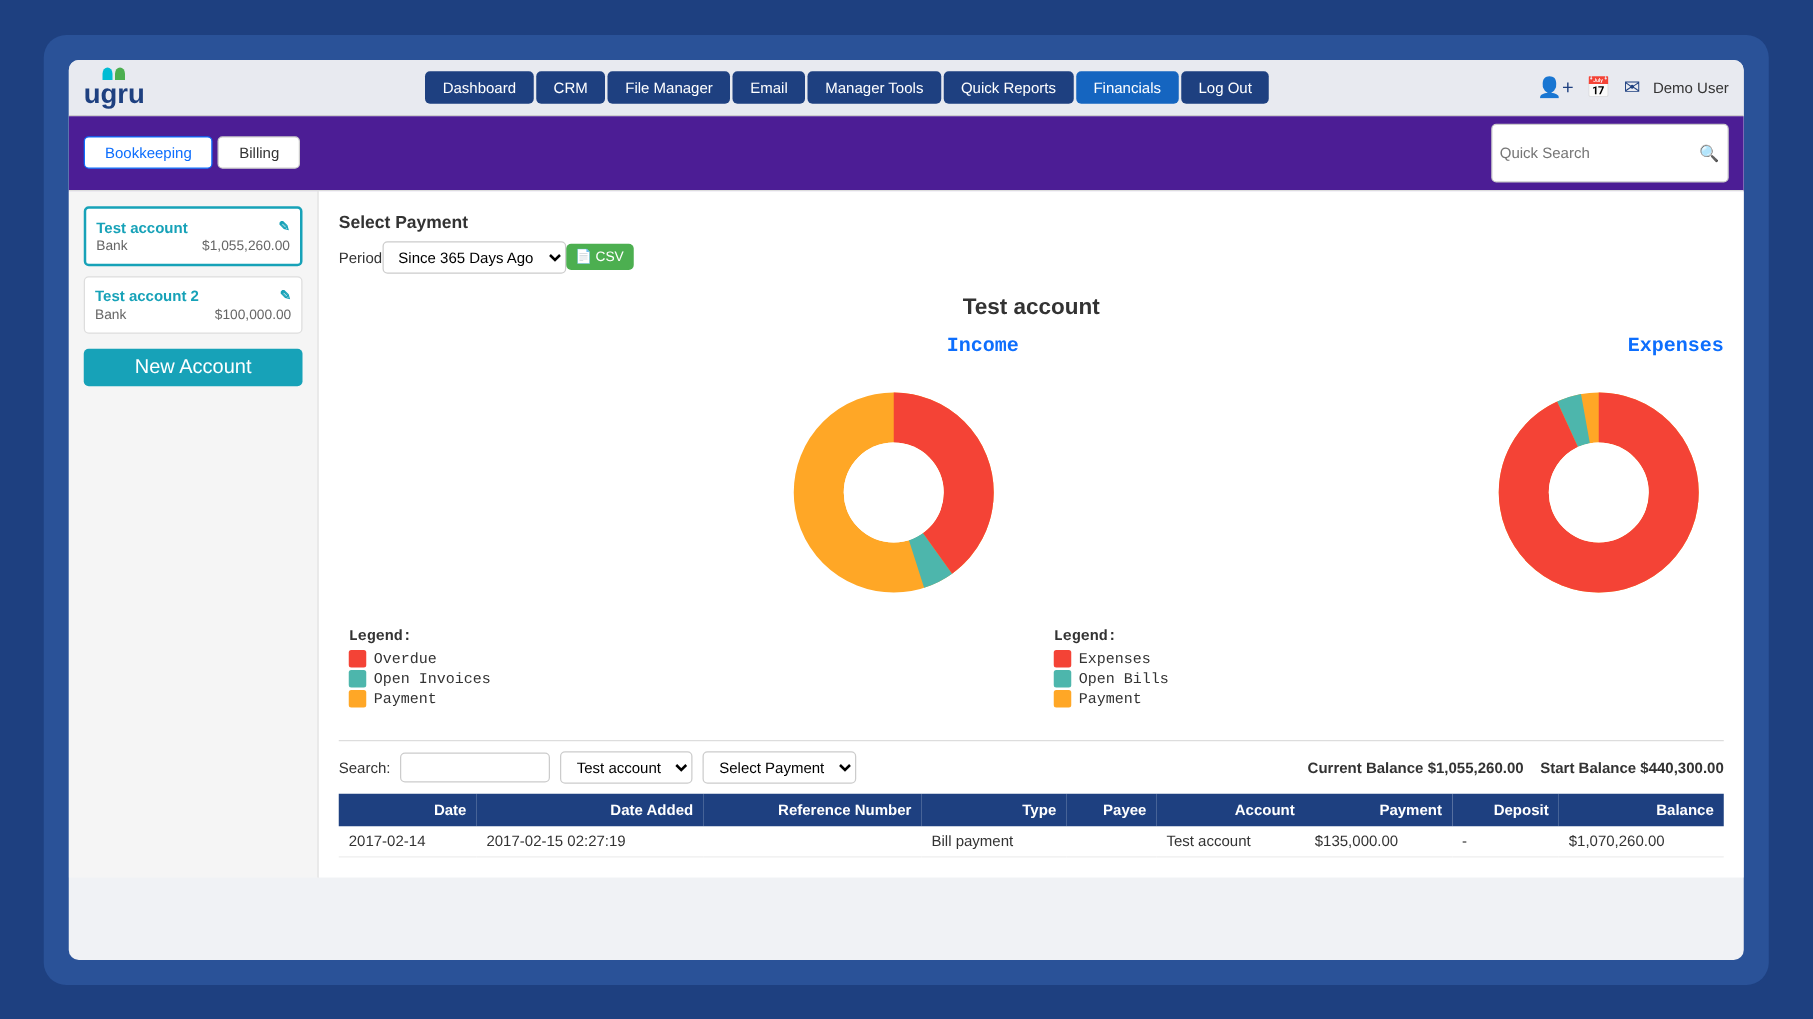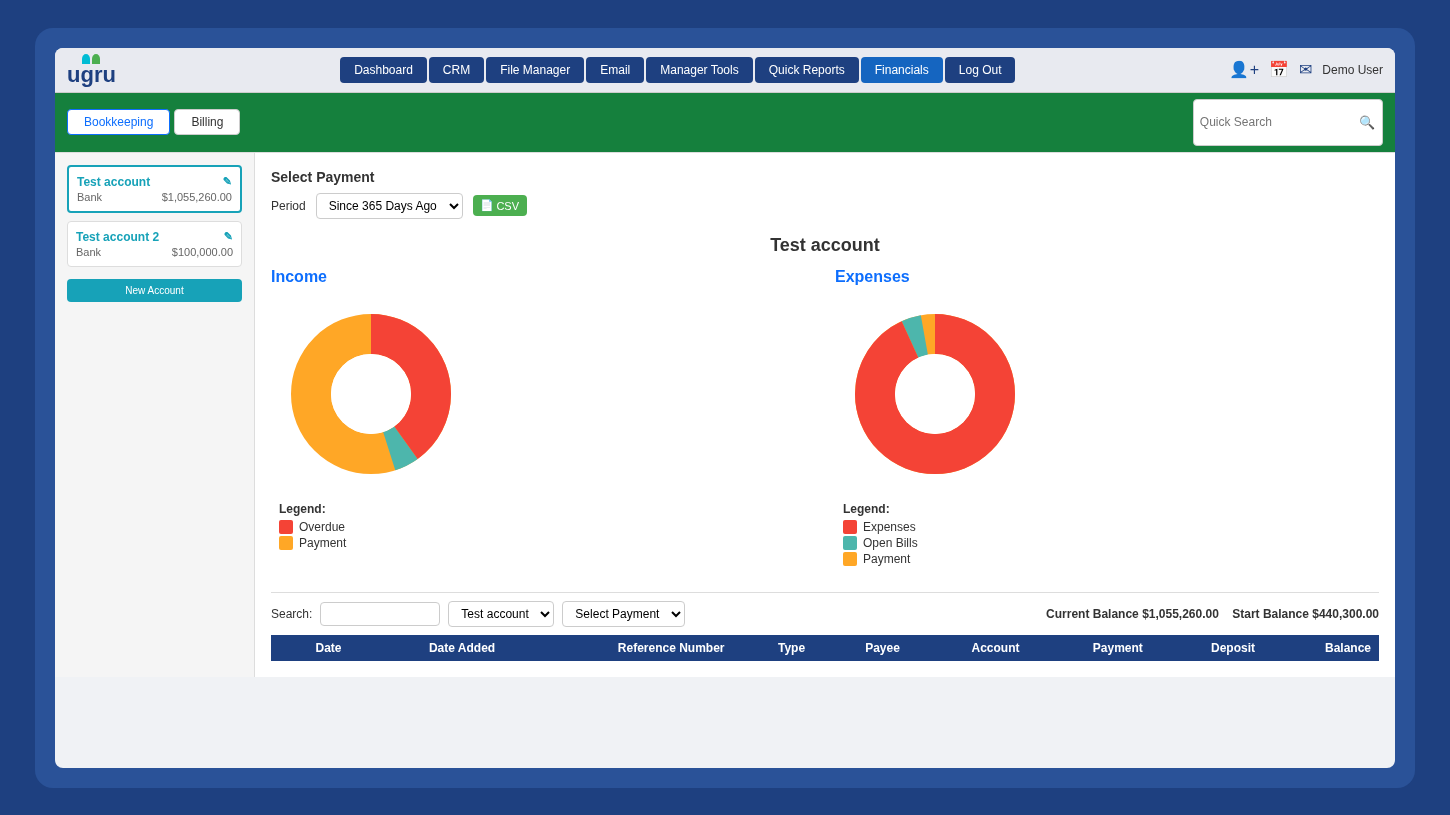--- a/index.html
+++ b/index.html
@@ -84,21 +84,21 @@
       color: #333;
       font-size: 12px;
     }
     .top-right-icon {
       color: #1e4080;
       font-size: 16px;
       cursor: pointer;
     }
     
     .sub-nav {
-      background: #15803d;
+      background: #4c1d95;
       display: flex;
       align-items: center;
       padding: 6px 12px;
       border-bottom: 1px solid #ddd;
       gap: 4px;
     }
     .tab-btn {
       padding: 5px 16px;
       border-radius: 4px;
       border: 1px solid #ccc;
@@ -168,21 +168,21 @@
     }
     .edit-icon { color: #17a2b8; font-size: 11px; cursor: pointer; }
     .new-account-btn {
       background: #17a2b8;
       color: white;
       border: none;
       width: 100%;
       padding: 6px;
       border-radius: 4px;
       cursor: pointer;
-      font-size: 10px;
+      font-size: 16px;
       margin-top: 4px;
     }
     .sidebar-menu {
       margin-top: 12px;
       background: white;
       border: 1px solid #ddd;
       border-radius: 4px;
       padding: 8px;
     }
     .sidebar-menu-btn {
@@ -213,21 +213,21 @@
     }
     .select-payment-header {
       font-size: 14px;
       font-weight: bold;
       color: #333;
       margin-bottom: 8px;
     }
     .period-row {
       display: flex;
       align-items: center;
-      gap: 10px;
+      gap: 0;
       margin-bottom: 16px;
     }
     .period-label { font-size: 12px; color: #333; }
     .period-select {
       padding: 4px 8px;
       border: 1px solid #ccc;
       border-radius: 4px;
       font-size: 12px;
       background: white;
       cursor: pointer;
@@ -247,21 +247,22 @@
     
     .charts-area {
       display: flex;
       gap: 20px;
       margin-bottom: 16px;
     }
     .chart-container {
       flex: 1;
       display: flex;
       flex-direction: column;
-      align-items: flex-start;
+      align-items: flex-end;
+      font-family: Liberation Mono, monospace;
     }
     .chart-title {
       font-size: 16px;
       font-weight: bold;
       color: #0d6efd;
       margin-bottom: 8px;
     }
     .main-title {
       text-align: center;
       font-size: 18px;
@@ -439,20 +440,24 @@
               <circle cx="100" cy="100" r="60" fill="none" stroke="#f44336" stroke-width="40" stroke-dasharray="150.8 226.19" stroke-dashoffset="0" transform="rotate(-90 100 100)"></circle>
               <circle cx="100" cy="100" r="40" fill="white"></circle>
             </svg>
             <div class="legend-section">
               <div class="legend-title">Legend:</div>
               <div class="legend-item">
                 <div class="legend-dot" style="background:#f44336;"></div>
                 <span>Overdue</span>
               </div>
               <div class="legend-item">
+                <div class="legend-dot" style="background:#4db6ac;"></div>
+                <span>Open Invoices</span>
+              </div>
+              <div class="legend-item">
                 <div class="legend-dot" style="background:#ffa726;"></div>
                 <span>Payment</span>
               </div>
             </div>
           </div>
 
           <div class="chart-container">
             <div class="chart-title">Expenses</div>
             <svg class="donut-svg" viewBox="0 0 200 200">
 
@@ -505,19 +510,30 @@
               <th>Reference Number</th>
               <th>Type</th>
               <th>Payee</th>
               <th>Account</th>
               <th>Payment</th>
               <th>Deposit</th>
               <th>Balance</th>
             </tr>
           </thead>
           <tbody>
+            <tr>
+              <td>2017-02-14</td>
+              <td>2017-02-15 02:27:19</td>
+              <td></td>
+              <td>Bill payment</td>
+              <td></td>
+              <td>Test account</td>
+              <td>$135,000.00</td>
+              <td>-</td>
+              <td>$1,070,260.00</td>
+            </tr>
           </tbody>
         </table>
 
       </div>
     </div>
   </div>
 </div>
 
 </body></html>

